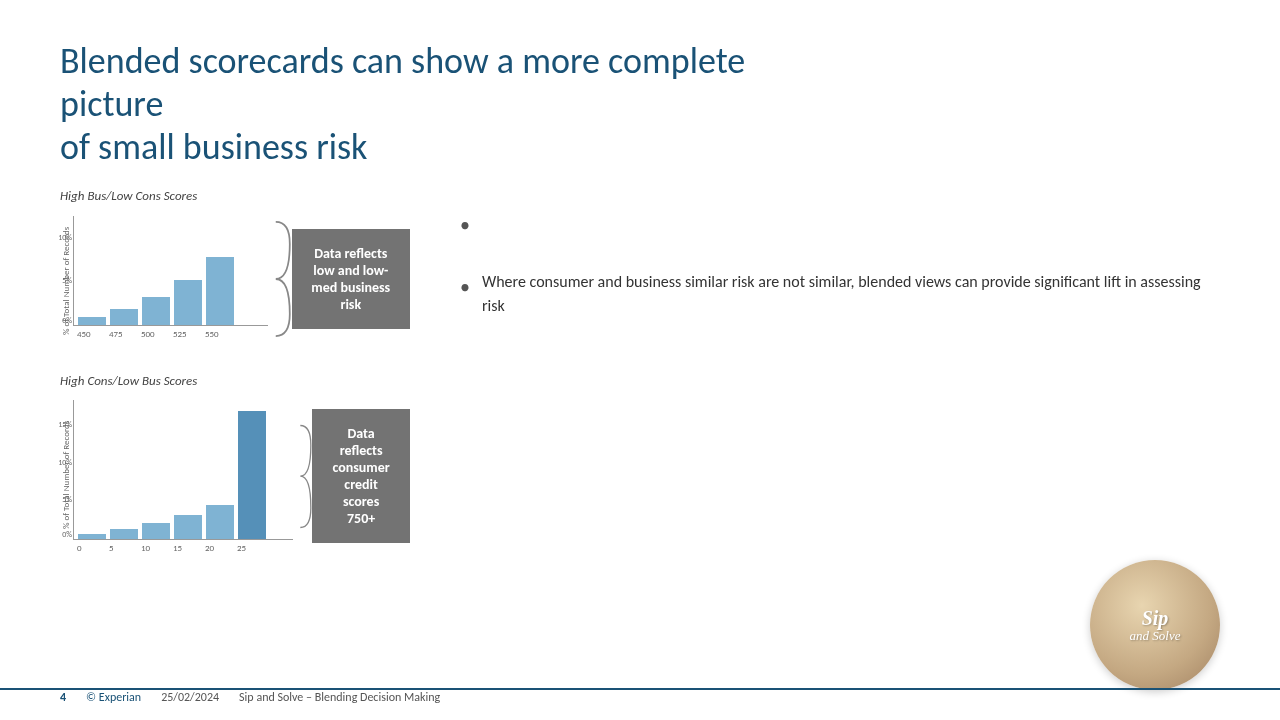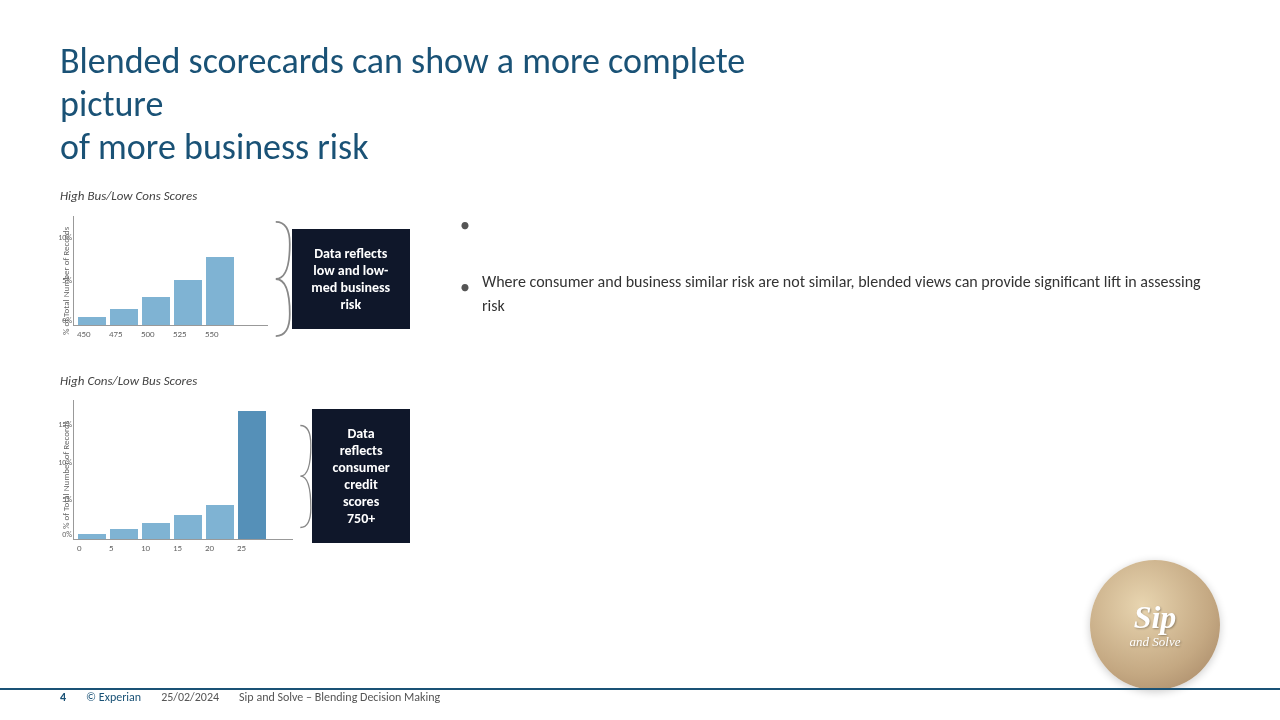--- a/index.html
+++ b/index.html
@@ -58,21 +58,21 @@
       font-style: italic;
     }
 
     .bar {
       background: #7fb3d3;
       width: 28px;
       position: relative;
     }
 
     .data-box {
-      background: #0f172a;
+      background: #737373;
       color: #ffffff;
       font-size: 14px;
       font-weight: 700;
       text-align: center;
       padding: 16px 18px;
       width: 130px;
       min-height: 80px;
       display: flex;
       align-items: center;
       justify-content: center;
@@ -241,21 +241,21 @@
       margin-left: 6px;
     }
   </style>
 </head>
 <body>
 
 <div class="slide">
 
   <div class="title">
     <span>Blended scorecards can show a more complete picture</span><br>
-    <span>of more business risk</span>
+    <span>of small business risk</span>
   </div>
 
   <div class="content-area">
 
     <div class="charts-section">
 
       <div class="chart-block">
         <div class="chart-title">
           <span>High Bus/</span><span style="font-style:italic;">Low Cons Scores</span>
         </div>
@@ -348,21 +348,21 @@
         <span class="bullet-dot">•</span>
         <span>Where consumer and business similar risk are not similar, blended views can provide significant lift in assessing risk</span>
       </div>
     </div>
 
   </div>
 
   <div class="sip-solve-logo">
     <div class="logo-circle">
       <div class="logo-text">
-        <div style="font-size:32px; ">Sip</div>
+        <div style="font-size:20px; ">Sip</div>
         <div class="and-solve">and Solve</div>
       </div>
     </div>
   </div>
 
   <div class="footer">
     <span class="footer-page">4</span>
     <span class="footer-copyright">© Experian</span>
     <span class="footer-date">25/02/2024</span>
     <span class="footer-title">Sip and Solve – Blending Decision Making</span>

